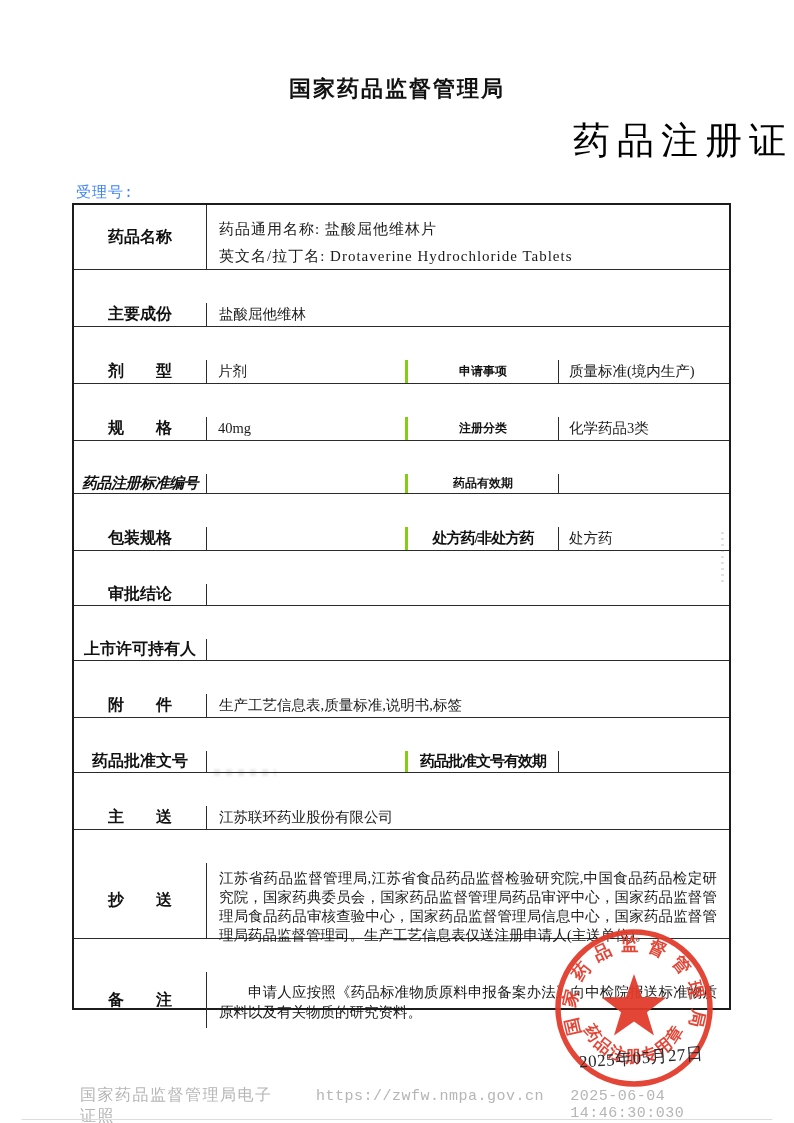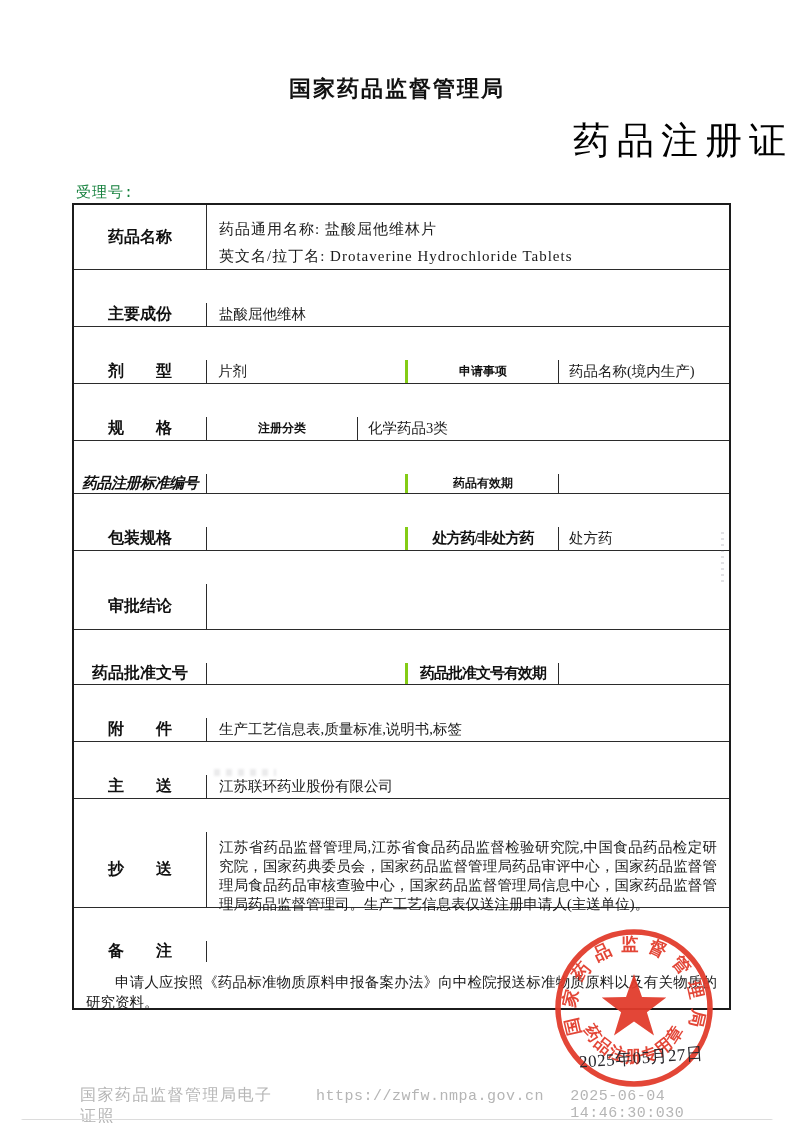--- a/index.html
+++ b/index.html
@@ -14,31 +14,31 @@
     text-align:center; font-family:"Liberation Sans","DejaVu Sans",sans-serif;
     font-size:22px; font-weight:700; letter-spacing:2px; color:#111;
   }
   .cert-title {
     position:absolute; top:116px; left:0; width:100%;
     text-align:right; font-size:37px; font-weight:400;
     letter-spacing:7px; color:#000000;margin-left:47px;
   }
   .acceptance {
     position:absolute; top:183px; left:72px;
-    font-size:15px; color:#15803d; letter-spacing:1px;font-family:Liberation Mono, monospace;
+    font-size:15px; color:#3b82f6; letter-spacing:1px;font-family:Liberation Mono, monospace;
   }
   
   .cert-table {
     position:absolute; left:68px; top:203px; width:659px; height:807px;
     border:2px solid #1c1c1c; display:flex; flex-direction:column;
     background:#fff;
     gap:33px;
   }
   .trow { display:flex; border-bottom:1px solid #2b2b2b; }
-  .trow:last-child { border-bottom:none;flex-direction:column; }
+  .trow:last-child { border-bottom:none; }
   .lcell {
     width:133px; border-right:1px solid #2b2b2b;
     display:flex; align-items:center; justify-content:center;
     font-weight:700; font-size:16px; color:#111; text-align:center;
     padding:0 2px;
   }
   .lcell.condensed { font-size:15px; letter-spacing:-0.5px;font-style:italic; }
   .vwide { flex:1; display:flex; align-items:center; padding:2px 12px; font-size:14.5px; }
   .vcell1 {
     width:201px; border-right:3px solid #84cc16;
@@ -106,25 +106,26 @@
 
     <div class="trow" style="height:54px">
       <div class="lcell">主要成份</div>
       <div class="vwide">盐酸屈他维林</div>
     </div>
 
     <div class="trow" style="height:35px">
       <div class="lcell">剂　　型</div>
       <div class="vcell1">片剂</div>
       <div class="l2cell">申请事项</div>
-      <div class="v2cell">药品名称(境内生产)</div>
+      <div class="v2cell">质量标准(境内生产)</div>
     </div>
 
     <div class="trow" style="height:47px">
       <div class="lcell">规　　格</div>
+      <div class="vcell1">40mg</div>
       <div class="l2cell">注册分类</div>
       <div class="v2cell">化学药品3类</div>
     </div>
 
     <div class="trow" style="height:34px">
       <div class="lcell condensed">药品注册标准编号</div>
       <div class="vcell1"></div>
       <div class="l2cell">药品有效期</div>
       <div class="v2cell"></div>
     </div>
@@ -134,32 +135,36 @@
       <div class="vcell1"></div>
       <div class="l2cell condensed">处方药/非处方药</div>
       <div class="v2cell">处方药</div>
     </div>
 
     <div class="trow" style="height:151px">
       <div class="lcell">审批结论</div>
       <div class="vwide"></div>
     </div>
 
-
+    <div class="trow" style="height:62px">
+      <div class="lcell">上市许可持有人</div>
+      <div class="vwide"></div>
+    </div>
+
+
+    <div class="trow" style="height:32px">
+      <div class="lcell">附　　件</div>
+      <div class="vwide">生产工艺信息表,质量标准,说明书,标签</div>
+    </div>
 
     <div class="trow" style="height:44px">
       <div class="lcell">药品批准文号</div>
       <div class="vcell1"></div>
       <div class="l2cell condensed">药品批准文号有效期</div>
       <div class="v2cell"></div>
-    </div>
-
-    <div class="trow" style="height:32px">
-      <div class="lcell">附　　件</div>
-      <div class="vwide">生产工艺信息表,质量标准,说明书,标签</div>
     </div>
 
     <div class="trow" style="height:34px">
       <div class="lcell">主　　送</div>
       <div class="vwide">江苏联环药业股份有限公司</div>
     </div>
 
     <div class="trow" style="height:76px">
       <div class="lcell">抄　　送</div>
       <div class="vwide vtop">

